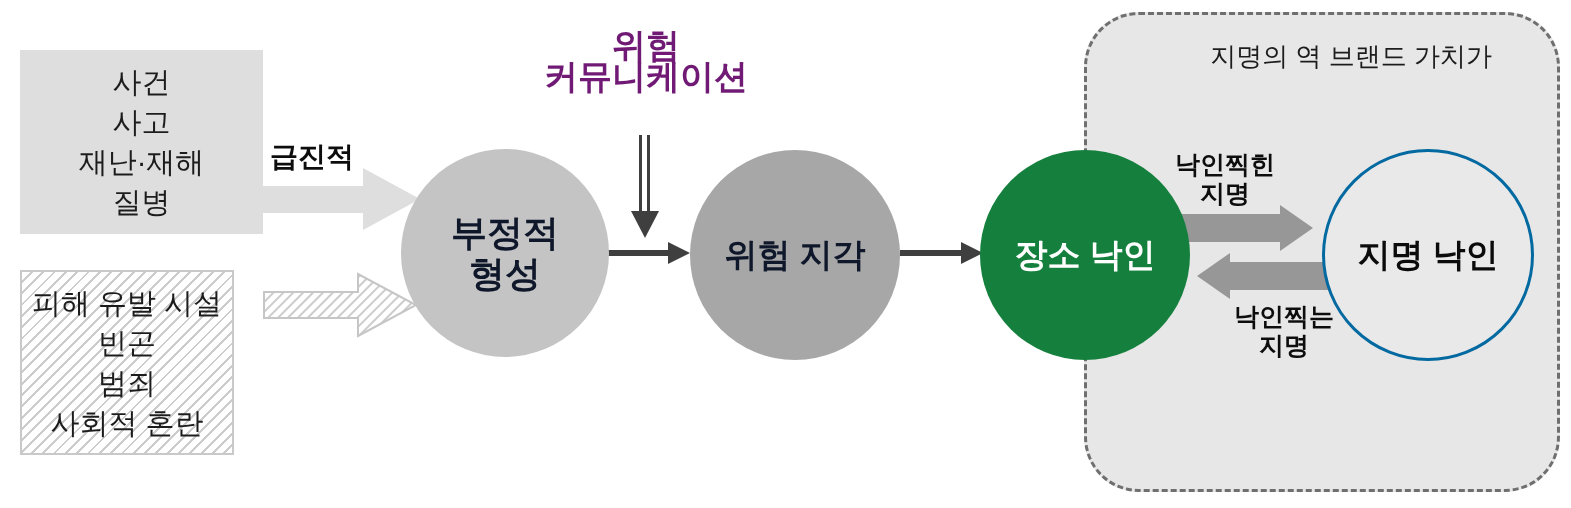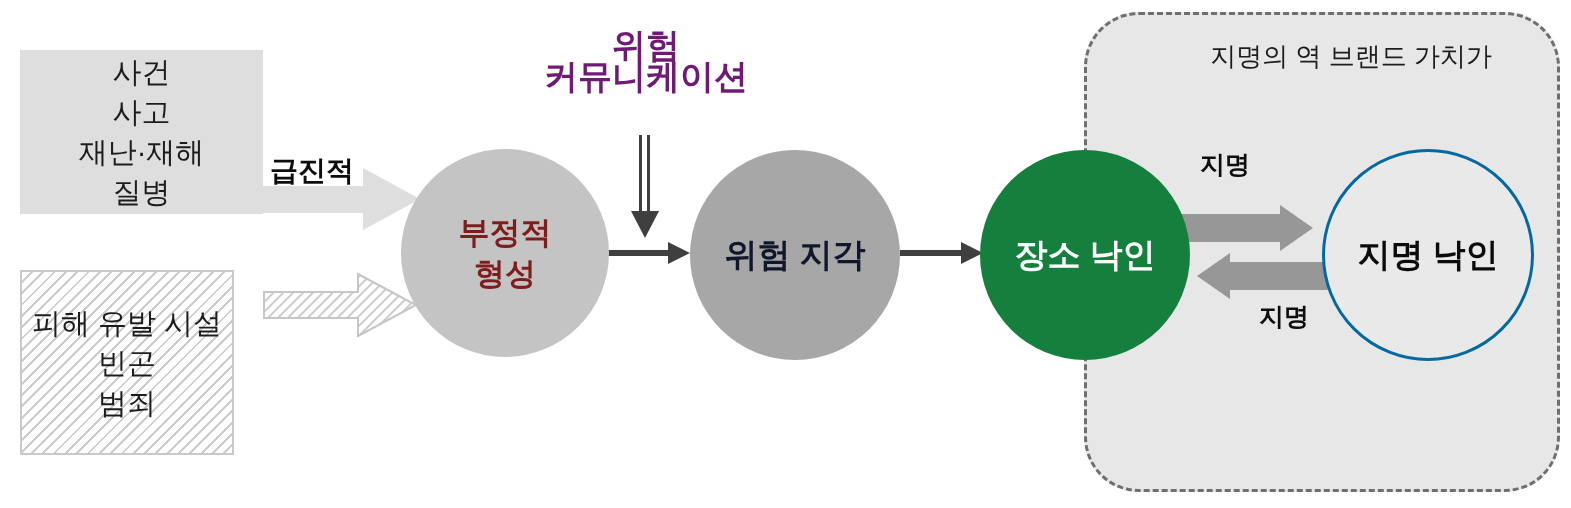--- a/index.html
+++ b/index.html
@@ -20,59 +20,59 @@
   
   .src-box {
     display: flex; flex-direction: column;
     align-items: center; justify-content: center;
     text-align: center;
     font-size: 29px; line-height: 40px;
     color: #1c1c1c;
     z-index: 3;
   }
   .box-events {
-    left: 20px; top: 50px; width: 243px; height: 164px;
+    left: 20px; top: 50px; width: 243px; height: 184px;
     background: #dedede;
   }
   .box-facilities {
     left: 20px; top: 270px; width: 214px; height: 185px;
     border: 2px solid #c9c9c9;
     background: repeating-linear-gradient(
       135deg, #ffffff 0px, #ffffff 6px, #cccccc 6px, #cccccc 8px);
   }
 
   
   .rapid-shaft { left: 262px; top: 186px; width: 101px; height: 27px; background: #dedede; z-index: 2; }
   .rapid-head  { left: 363px; top: 168px; width: 0; height: 0;
     border-top: 31px solid transparent; border-bottom: 31px solid transparent;
     border-left: 57px solid #dedede; z-index: 2; }
 
   
   .path-label {
     font-size: 28px; font-weight: bold; color: #0d0d0d;
     width: 96px; text-align: center; z-index: 5;
   }
-  .label-rapid   { left: 264px; top: 152px; }
+  .label-rapid   { left: 264px; top: 138px; }
   .label-gradual { left: 264px; top: 325px; }
 
   
   .gradual-arrow { left: 263px; top: 272px; z-index: 2; }
 
   
   .node {
     border-radius: 50%;
     display: flex; flex-direction: column;
     align-items: center; justify-content: center;
     text-align: center; font-weight: bold;
     z-index: 6;
   }
   .node-identity {
     left: 401px; top: 149px; width: 208px; height: 208px;
-    background: #c4c4c4; color: #7f1d1d;
-    font-size: 31px; line-height: 41px;
+    background: #c4c4c4; color: #0f172a;
+    font-size: 36px; line-height: 41px;
   }
   .node-perception {
     left: 690px; top: 150px; width: 210px; height: 210px;
     background: #a7a7a7; color: #0f172a;
     font-size: 33px;
   }
   .node-place-stigma {
     left: 980px; top: 150px; width: 210px; height: 210px;
     background: #15803d; color: #ffffff;
     font-size: 33px;
@@ -156,20 +156,21 @@
     <div>사건</div>
     <div>사고</div>
     <div>재난·재해</div>
     <div>질병</div>
   </div>
 
   <div class="abs src-box box-facilities">
     <div>피해 유발 시설</div>
     <div>빈곤</div>
     <div>범죄</div>
+    <div>사회적 혼란</div>
   </div>
 
   <div class="abs rapid-shaft"></div>
   <div class="abs rapid-head"></div>
   <div class="abs path-label label-rapid">급진적</div>
 
   <svg class="abs gradual-arrow" width="157" height="68" viewBox="0 0 157 68">
     <defs>
       <pattern id="hatchPat" width="7" height="7" patternUnits="userSpaceOnUse" patternTransform="rotate(-45)">
         <rect width="7" height="7" fill="#ffffff"></rect>
@@ -202,26 +203,28 @@
   <div class="abs flow-head flow2-head"></div>
 
   <div class="abs dashed-region"></div>
   <div class="abs region-label">
     <div>지명의 역 브랜드 가치가</div>
   </div>
 
   <div class="abs thick-shaft to-name-shaft"></div>
   <div class="abs to-name-head"></div>
   <div class="abs exchange-label label-to-name">
+    <div>낙인찍힌</div>
     <div>지명</div>
   </div>
 
   <div class="abs thick-shaft from-name-shaft"></div>
   <div class="abs from-name-head"></div>
   <div class="abs exchange-label label-from-name">
+    <div>낙인찍는</div>
     <div>지명</div>
   </div>
 
   <div class="abs node node-place-stigma">
     <div>장소 낙인</div>
   </div>
 
   <div class="abs node node-name-stigma">
     <div>지명 낙인</div>
   </div>

